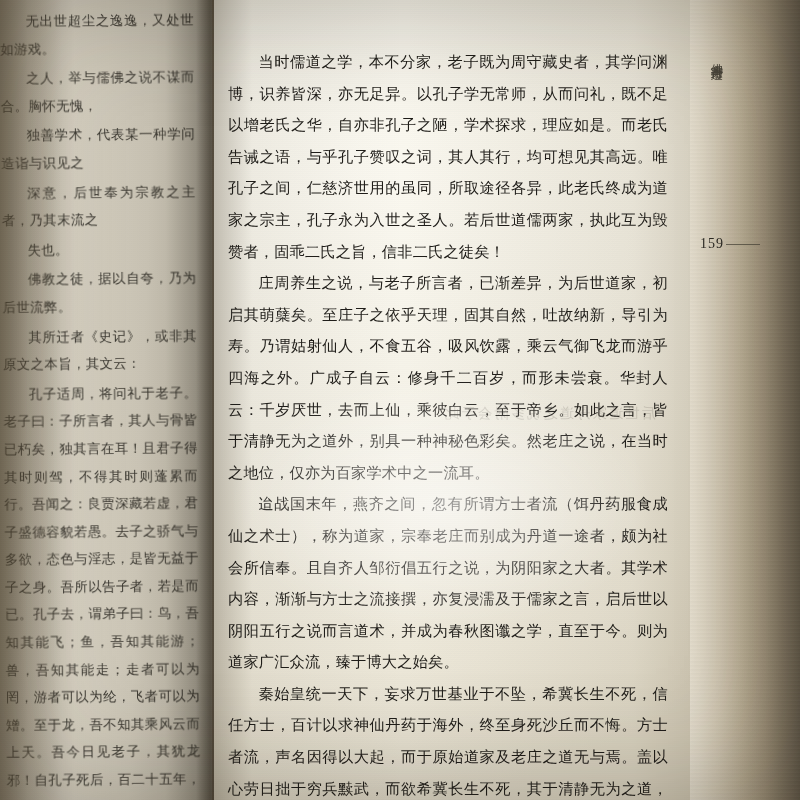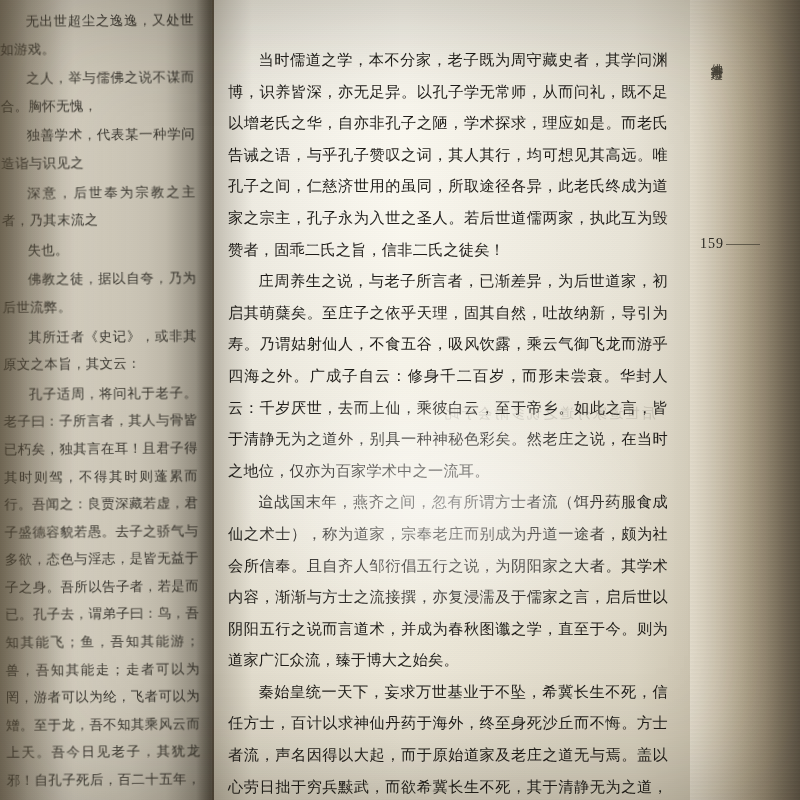--- a/index.html
+++ b/index.html
@@ -177,21 +177,21 @@
     left: 228px;
     width: 440px;
     color: #1e1c18;
     font-size: 15.2px;
     line-height: 31.6px;
     letter-spacing: 0.2px;
     text-align: justify;
     text-justify: inter-ideograph;
   }
 
-  .right-text p { margin: 0; font-family: Liberation Mono, monospace; }
+  .right-text p { margin: 0; }
   .right-text p.ind { text-indent: 2em; }
 
   
   .ghost-line {
     position: absolute;
     left: 236px;
     top: 404px;
     width: 420px;
     height: 20px;
     color: rgba(60,56,46,0.17);

